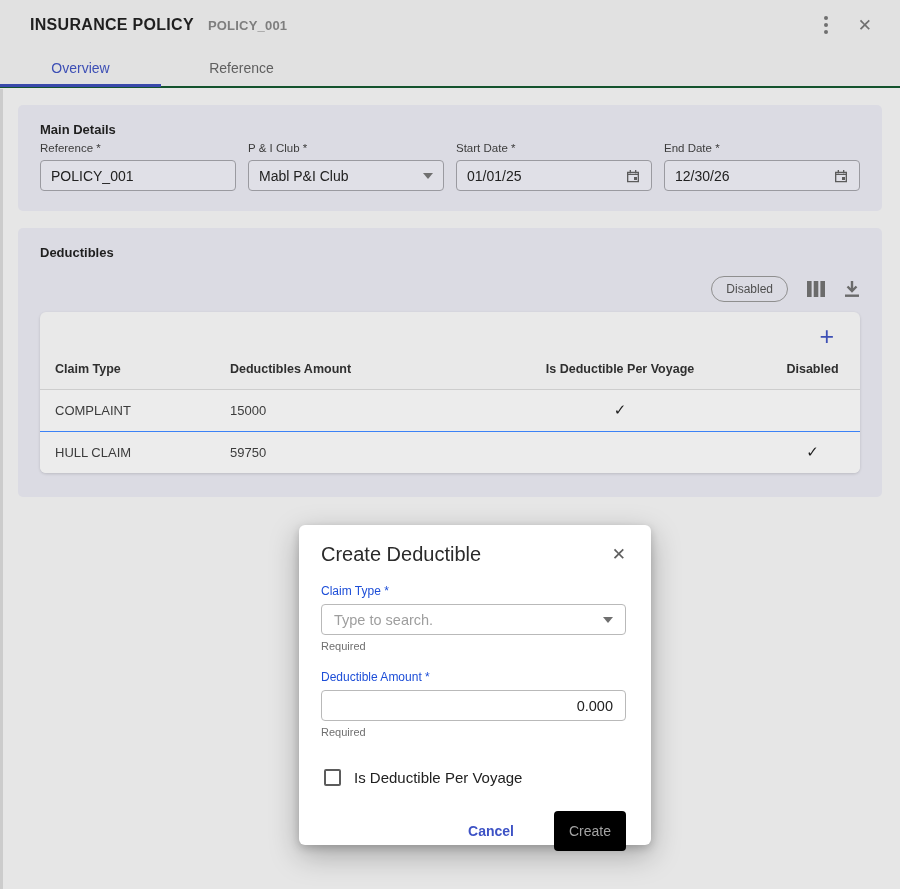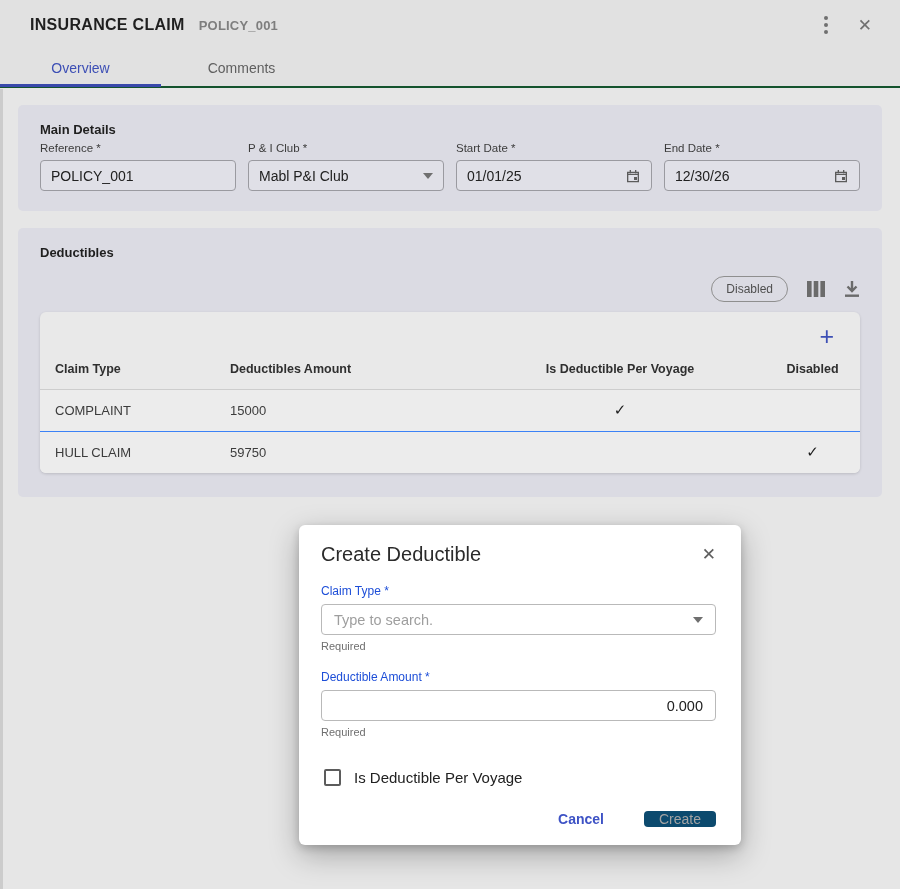--- a/index.html
+++ b/index.html
@@ -91,21 +91,21 @@
   th.left, td.cell-left { text-align: left; }
   th.center, td.cell-center { text-align: center; }
   td {
     font-size: 13px; color: #3c3c3c; background: #ececec;
     padding: 11px 15px 12px 15px; border-bottom: 1px solid #3b82f6;
   }
   tr:last-child td { border-bottom: none; }
   td.check { font-size: 15px; color: #1c1c1c; }
   
   .modal {
-    position: absolute; left: 299px; top: 525px; width: 442px; height: 320px;
+    position: absolute; left: 299px; top: 525px; width: 352px; height: 320px;
     background: #ffffff; border-radius: 6px;
     box-shadow: 0 10px 30px rgba(0,0,0,0.28), 0 3px 8px rgba(0,0,0,0.18);
     padding: 18px 25px 18px 22px;
   }
   .modal-head { display: flex; justify-content: space-between; align-items: flex-start; }
   .modal-title { font-size: 20px; color: #2b2b2b; }
   .modal-close { font-size: 17px; color: #5f5f5f; cursor: pointer; line-height: 1; margin-top: 3px; }
   .m-label { font-size: 12px; color: #1d4ed8; margin: 18px 0 6px 0; }
   .m-input {
     height: 31px; border: 1px solid #b9b9b9; border-radius: 4px; background: #fff;
@@ -123,46 +123,46 @@
     width: 17px; height: 17px; border: 2px solid #5c5c5c; border-radius: 2px;
     background: #fff; cursor: pointer; flex: 0 0 auto;
   }
   .checkbox-label { font-size: 15px; color: #212121; margin-left: 13px; }
   .modal-actions { display: flex; justify-content: flex-end; align-items: center; gap: 40px; margin-top: 25px; }
   .cancel-btn {
     background: none; border: none; color: #3d52c5; font-size: 14px; font-weight: bold;
     cursor: pointer; font-family: "Liberation Sans", sans-serif;
   }
   .create-btn {
-    background: #0c4a6e; border: none; border-radius: 4px; color: #a3a3a3;
-    font-size: 14px; padding: 0 15px; cursor: default; font-family: "Liberation Sans", sans-serif;
+    background: #000000; border: none; border-radius: 4px; color: #a3a3a3;
+    font-size: 14px; padding: 12px 15px; cursor: default; font-family: "Liberation Sans", sans-serif;
   }
 </style>
 </head>
 <body>
 
 <div class="header">
-  <span class="header-title">INSURANCE CLAIM</span>
+  <span class="header-title">INSURANCE POLICY</span>
   <span class="header-subtitle">POLICY_001</span>
   <div class="header-actions">
     <div class="kebab">
         <span></span>
         <span></span>
         <span></span>
       </div>
     <span class="close-x">✕</span>
   </div>
 </div>
 
 <div class="tabs">
   <div class="tab active">
     <span>Overview</span>
   </div>
   <div class="tab">
-    <span>Comments</span>
+    <span>Reference</span>
   </div>
 </div>
 
 <div class="left-strip"></div>
 
 <div class="panel">
   <div class="panel-title">Main Details</div>
   <div class="fields-row">
     <div class="field">
       <div class="field-label">Reference *</div>

